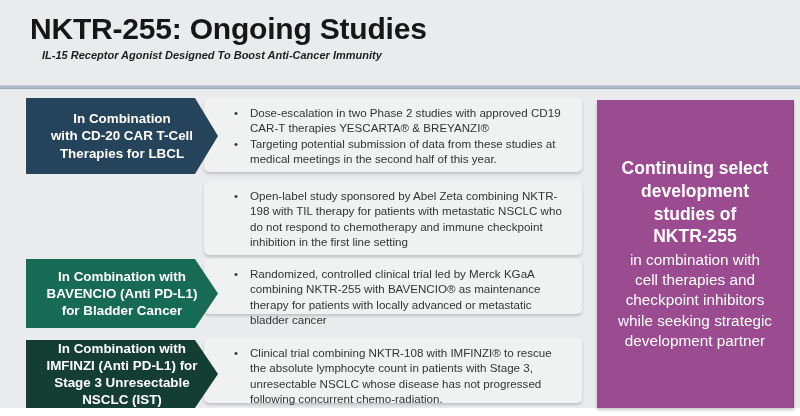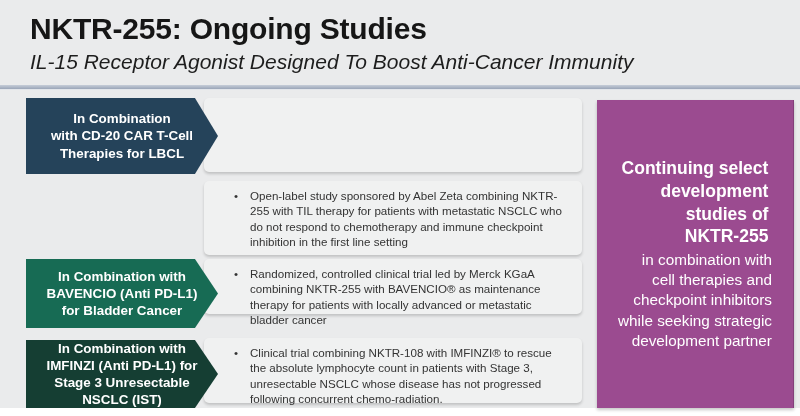--- a/index.html
+++ b/index.html
@@ -12,21 +12,21 @@
     position:relative;width:800px;height:416px;overflow:hidden;
     background:linear-gradient(#eaebec 0,#eaebec 408px,#ffffff 408px,#ffffff 416px);
   }
   
   .hdr{position:absolute;left:30px;top:12px;width:740px;}
   .title{
     margin:0;font-size:30px;font-weight:bold;color:#161616;
     letter-spacing:-0.2px;line-height:1.15;
   }
   .subtitle{
-    margin:2px 0 0 0;font-size:21px;font-weight:normal;font-style:italic;
+    margin:2px 0 0 12px;font-size:11px;font-weight:bold;font-style:italic;
     color:#1d1d1d;line-height:1.2;
   }
   .divider{
     position:absolute;left:0;top:85px;width:800px;height:4px;
     background:linear-gradient(#c6cdd8, #9aa5b8);
     border-bottom:1px solid #e2e5ea;
   }
   
   .row{position:absolute;left:0;width:600px;}
   .panel{
@@ -73,33 +73,35 @@
 
   <div class="hdr">
     <h1 class="title">NKTR-255: Ongoing Studies</h1>
     <h2 class="subtitle">IL-15 Receptor Agonist Designed To Boost Anti-Cancer Immunity</h2>
   </div>
   <div class="divider"></div>
 
   <div class="row" style="top:98px;height:76px;">
     <div class="panel" style="top:0;height:74px;">
       <ul class="bullets">
+        <li>Dose-escalation in two Phase 2 studies with approved CD19 CAR-T therapies YESCARTA® &amp; BREYANZI®</li>
+        <li>Targeting potential submission of data from these studies at medical meetings in the second half of this year.</li>
       </ul>
     </div>
     <div class="arrow" style="top: 0px; height: 76px; background-color: rgb(37, 67, 90);">
       <span class="arrow-label">In Combination
 with CD-20 CAR T-Cell
 Therapies for LBCL</span>
     </div>
   </div>
 
   <div class="row" style="top:181px;height:74px;">
     <div class="panel" style="top:0;height:74px;">
       <ul class="bullets">
-        <li>Open-label study sponsored by Abel Zeta combining NKTR-255 with TIL therapy for patients with metastatic NSCLC who do not respond to chemotherapy and immune checkpoint inhibition in the first line setting</li>
+        <li>Open-label study sponsored by Abel Zeta combining NKTR-198 with TIL therapy for patients with metastatic NSCLC who do not respond to chemotherapy and immune checkpoint inhibition in the first line setting</li>
       </ul>
     </div>
   </div>
 
   <div class="row" style="top:259px;height:69px;">
     <div class="panel" style="top:0;height:55px;">
       <ul class="bullets">
         <li>Randomized, controlled clinical trial led by Merck KGaA combining NKTR-255 with BAVENCIO® as maintenance therapy for patients with locally advanced or metastatic bladder cancer</li>
       </ul>
     </div>
@@ -117,21 +119,21 @@
       </ul>
     </div>
     <div class="arrow" style="top: 2px; height: 68px; background-color: rgb(21, 62, 51);">
       <span class="arrow-label">In Combination with
 IMFINZI (Anti PD-L1) for
 Stage 3 Unresectable
 NSCLC (IST)</span>
     </div>
   </div>
 
-  <aside class="callout" style="background-color: rgb(155, 75, 144); text-align: right;">
+  <aside class="callout" style="background-color: rgb(155, 75, 144);">
     <div class="callout-heading">Continuing select
 development
 studies of
 NKTR-255</div>
     <div class="callout-body">in combination with
 cell therapies and
 checkpoint inhibitors
 while seeking strategic
 development partner</div>
   </aside>

